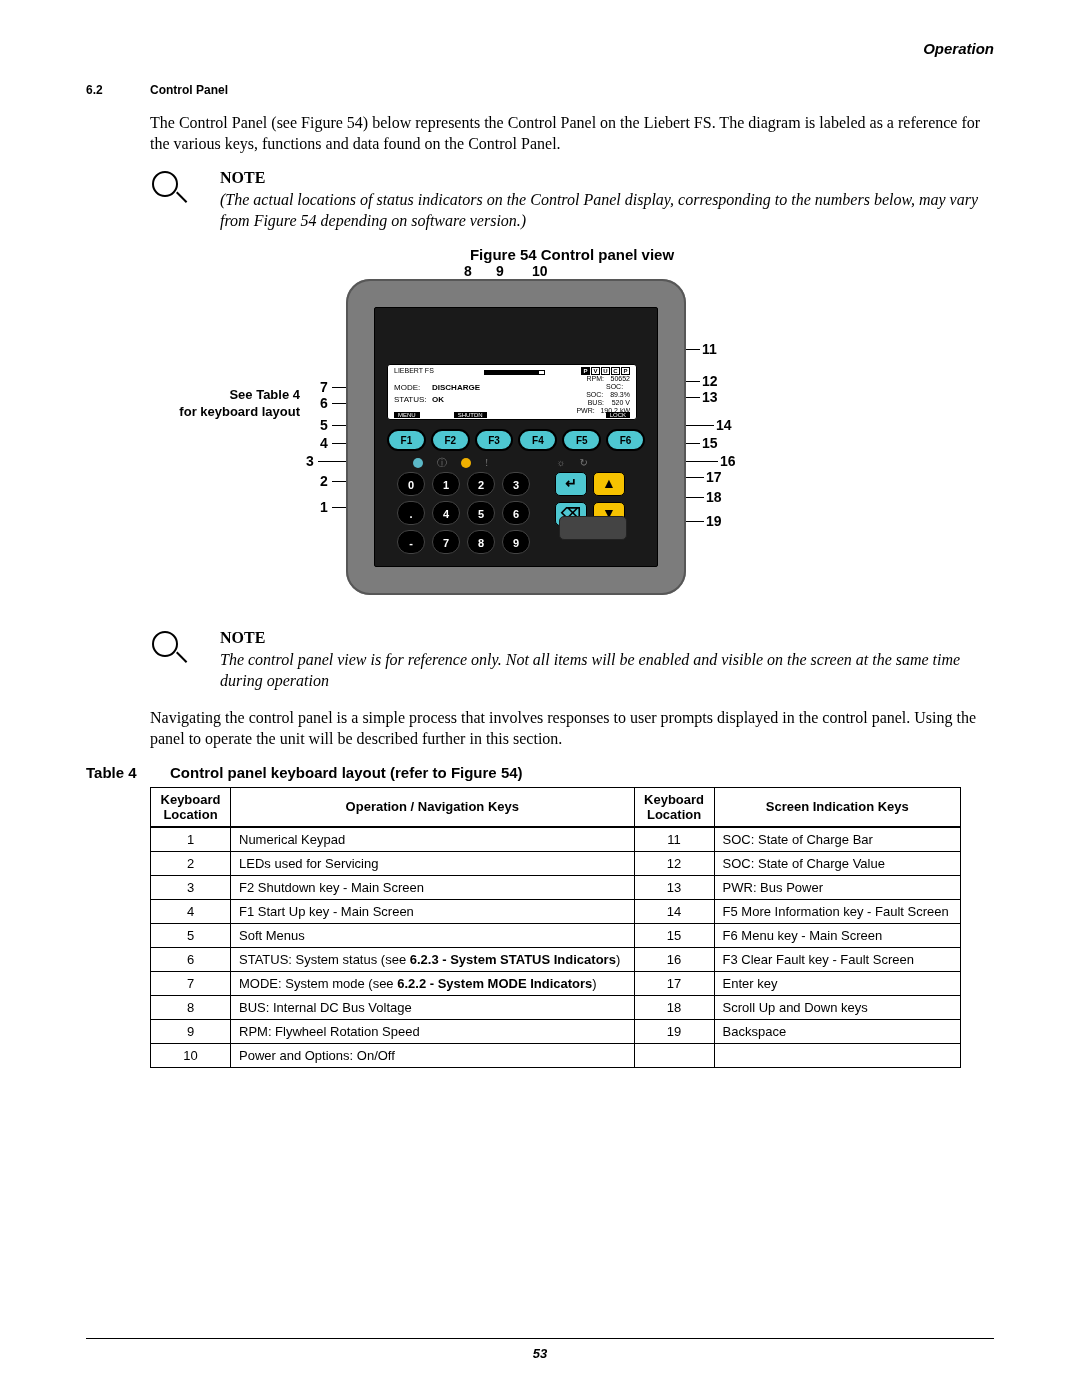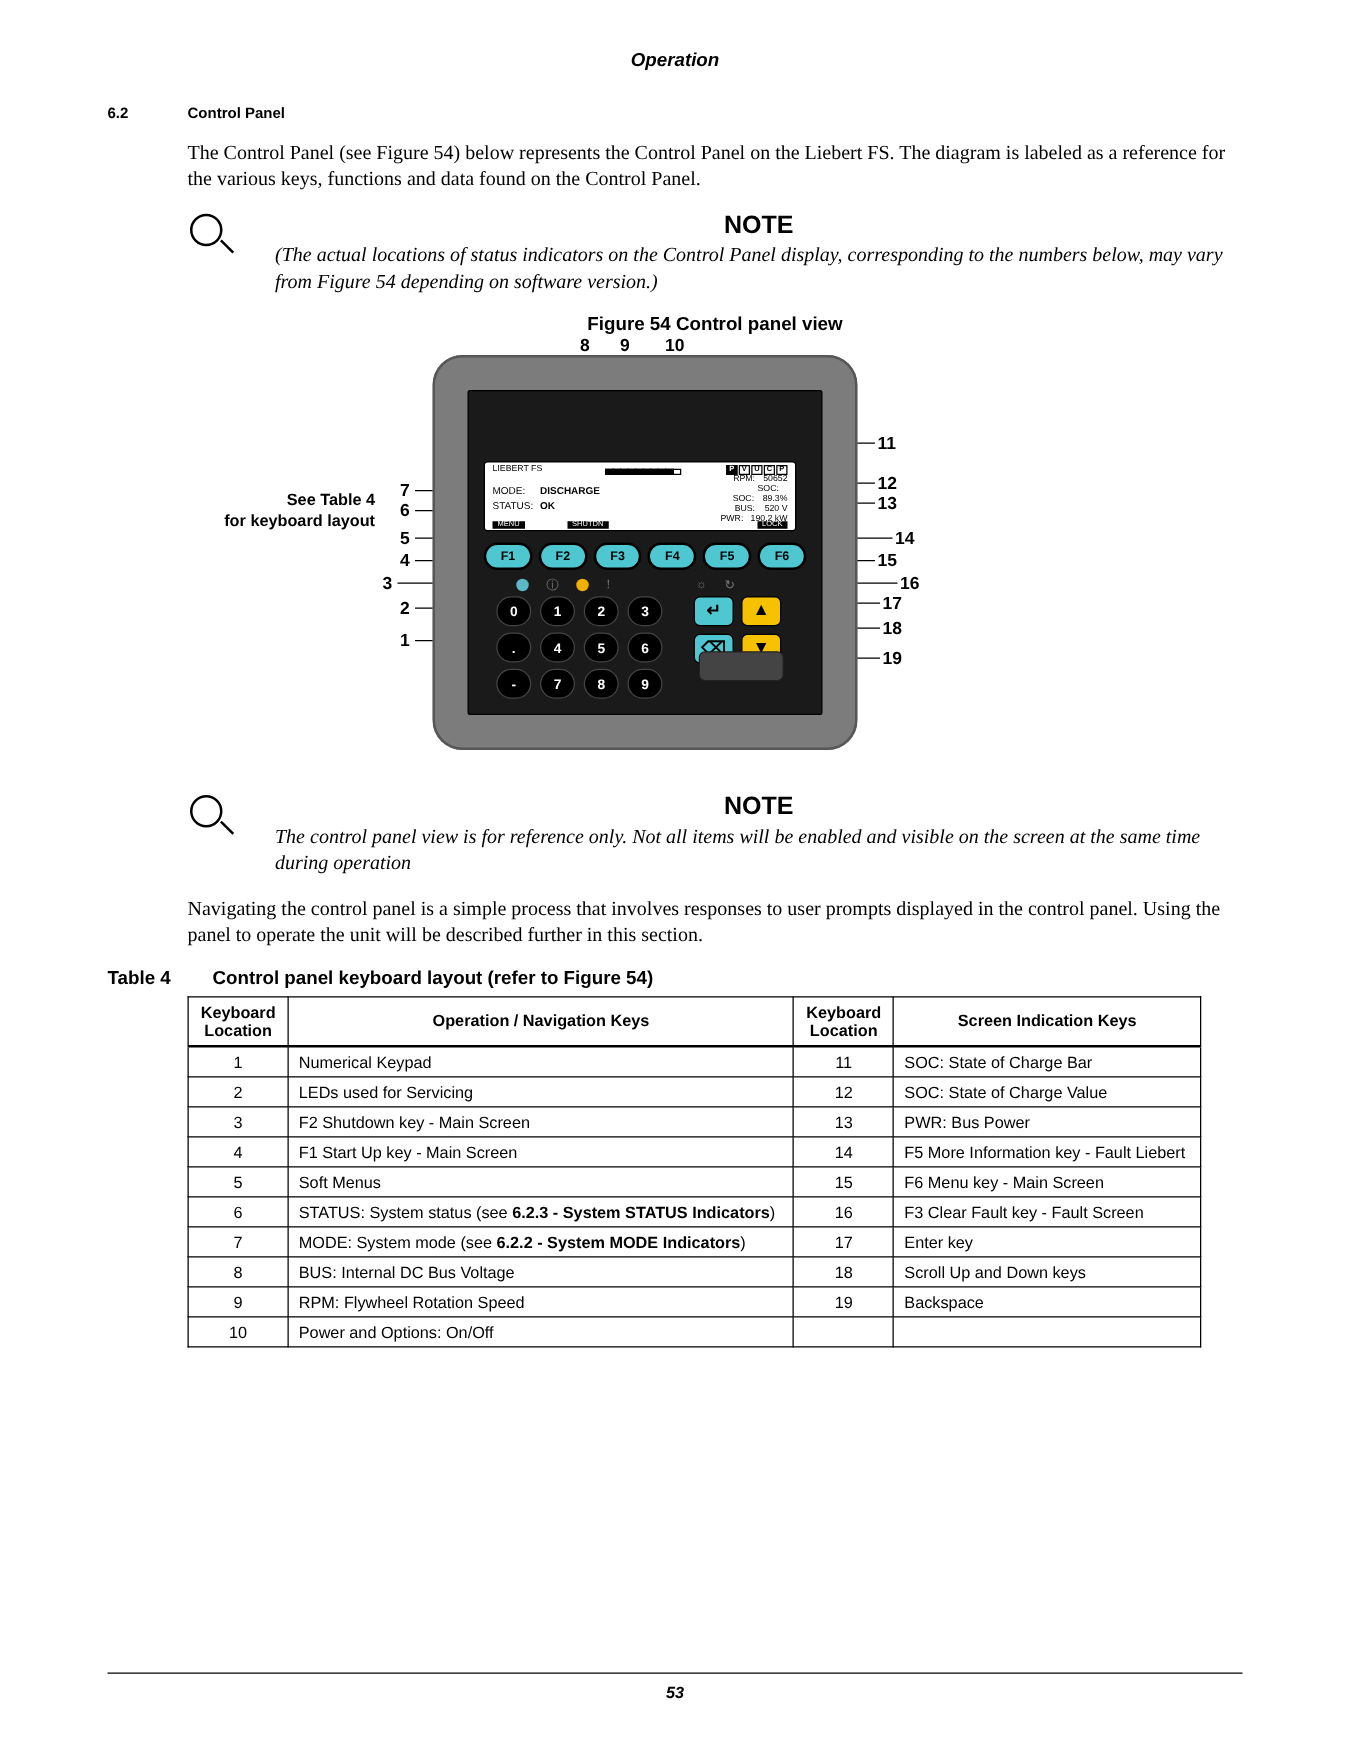--- a/index.html
+++ b/index.html
@@ -10,21 +10,21 @@
     color: #000;
     width: 1080px;
     font-size: 16px;
   }
   .page {
     padding: 40px 86px 40px 86px;
     position: relative;
     height: 1397px;
   }
   .header-right {
-    text-align: center;
+    text-align: right;
     font-family: Arial, Helvetica, sans-serif;
     font-weight: bold;
     font-style: italic;
     font-size: 15px;
     margin-bottom: 26px;
   }
   .section-title {
     font-family: Arial, Helvetica, sans-serif;
     font-weight: bold;
     font-size: 12px;
@@ -44,21 +44,21 @@
   }
   .magnifier .lens {
     width: 26px; height: 26px; border: 2px solid #000; border-radius: 50%;
     position: absolute; left: 2px; top: 0;
   }
   .magnifier .handle {
     width: 2px; height: 14px; background: #000; position: absolute;
     left: 26px; top: 22px; transform: rotate(-45deg); transform-origin: top left;
   }
   .note-content { margin-left: 70px; }
-  .note-title { font-family: Liberation Sans, sans-serif; font-weight: bold; font-size: 20px; margin-bottom: 2px; text-align: center;}
+  .note-title { font-family: Liberation Serif, serif; font-weight: bold; font-size: 16px; margin-bottom: 2px;}
   .note-text { font-style: italic; font-size: 16px; line-height: 1.35;}
 
   .figure-caption {
     font-family: Arial, Helvetica, sans-serif; font-weight: bold; font-size: 15px;
     margin-left: 64px; margin-bottom: 6px; text-align: center;
   }
   
   .figure {
     margin-left: 64px; position: relative; height: 350px; margin-bottom: 10px;
   }
@@ -347,21 +347,21 @@
         <tr>
           <td class="loc">3</td>
           <td>F2 Shutdown key - Main Screen</td>
           <td class="loc">13</td>
           <td>PWR: Bus Power</td>
         </tr>
         <tr>
           <td class="loc">4</td>
           <td>F1 Start Up key - Main Screen</td>
           <td class="loc">14</td>
-          <td>F5 More Information key - Fault Liebert</td>
+          <td>F5 More Information key - Fault Screen</td>
         </tr>
         <tr>
           <td class="loc">5</td>
           <td>Soft Menus</td>
           <td class="loc">15</td>
           <td>F6 Menu key - Main Screen</td>
         </tr>
         <tr>
           <td class="loc">6</td>
           <td>STATUS: System status (see <b>6.2.3 - System STATUS Indicators</b>)</td>

